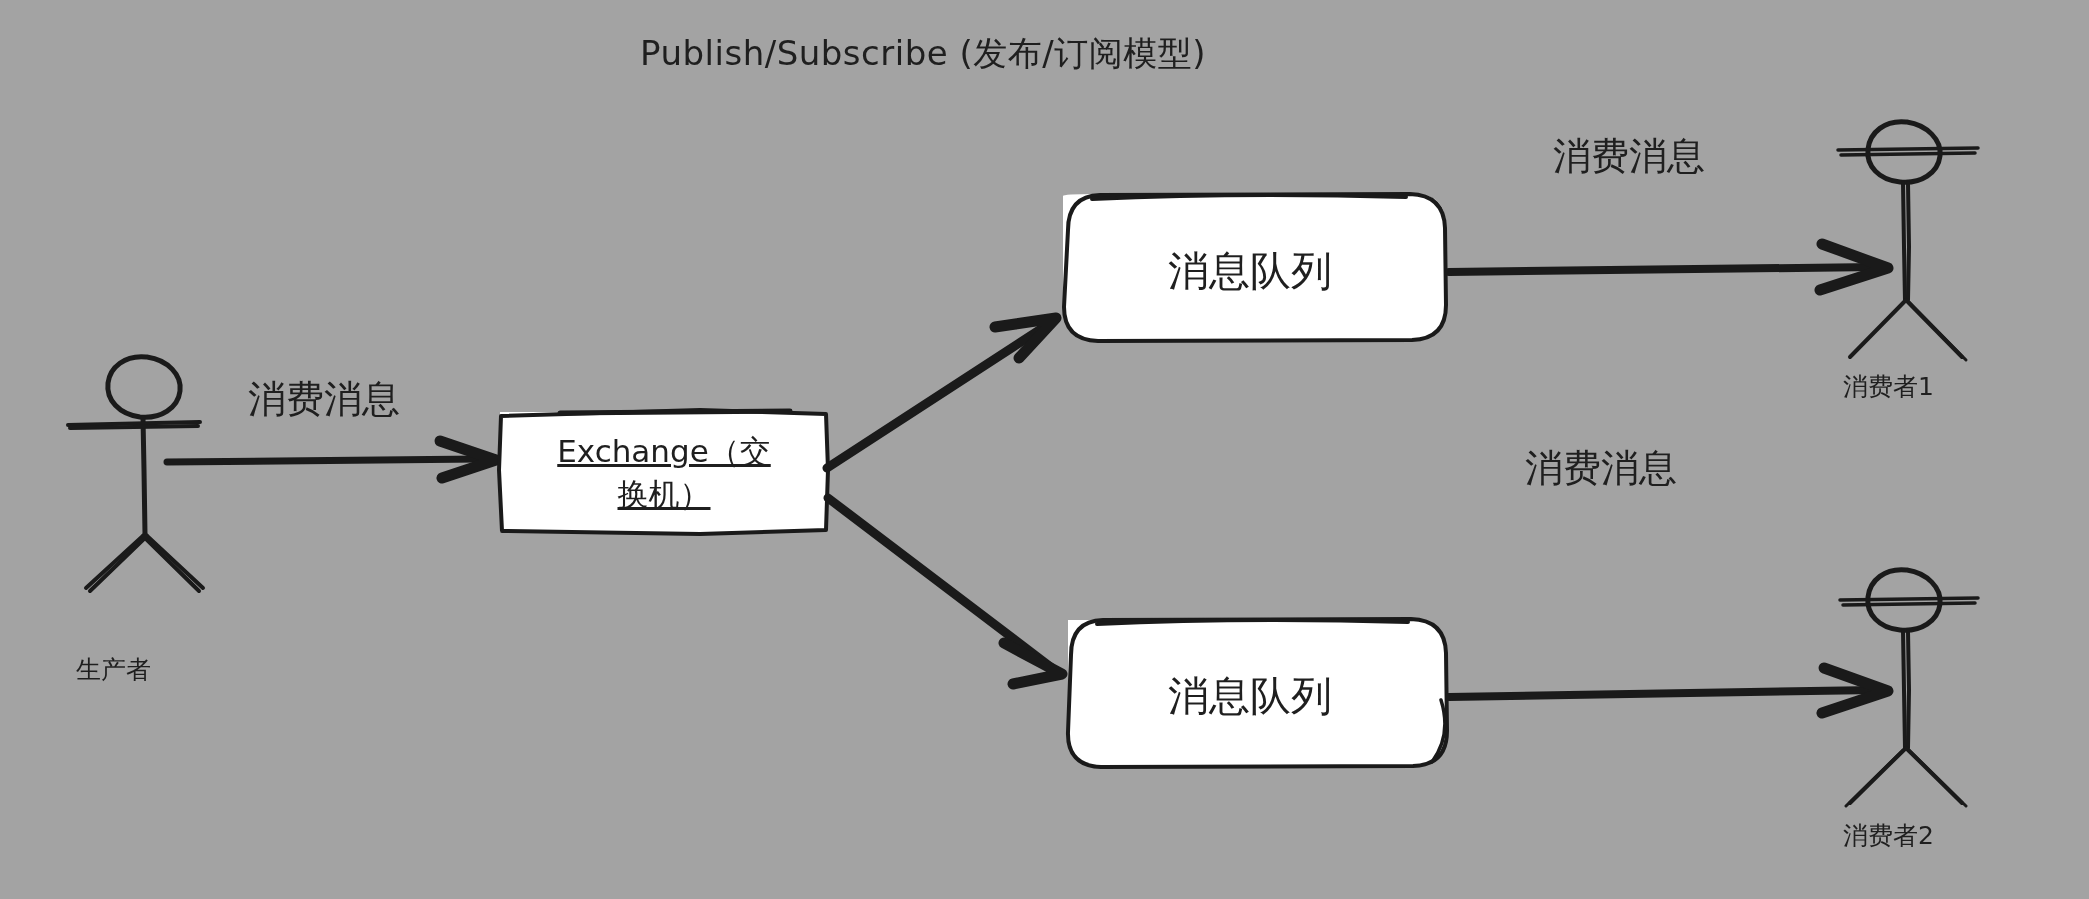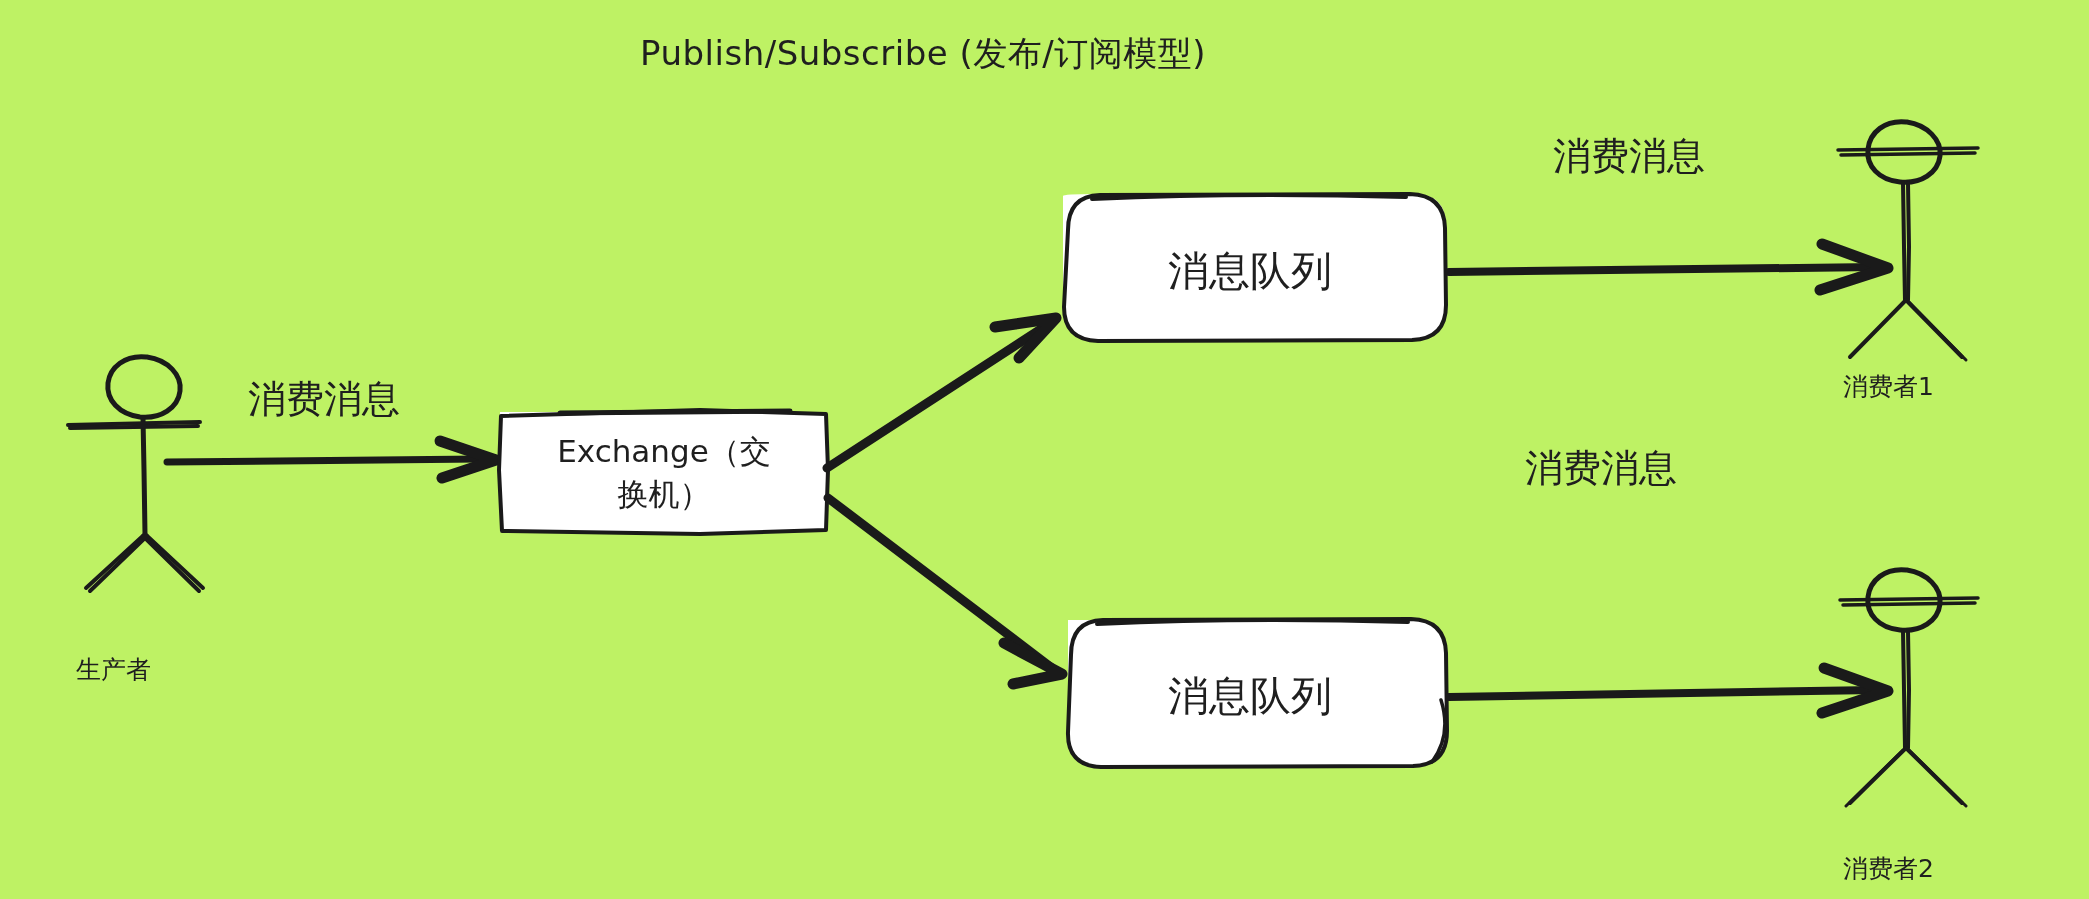--- a/index.html
+++ b/index.html
@@ -10,21 +10,21 @@
   body {
     width: 2089px;
     height: 899px;
     overflow: hidden;
     font-family: "DejaVu Sans", sans-serif;
   }
   #canvas {
     position: relative;
     width: 2089px;
     height: 899px;
-    background: #bef264;
+    background: #a3a3a3;
   }
   svg#diagram {
     position: absolute;
     top: 0;
     left: 0;
     width: 2089px;
     height: 899px;
   }
   .stroke {
     fill: none;
@@ -67,29 +67,30 @@
     font-size: 25px;
   }
   #exchange-label {
     left: 504px;
     top: 430px;
     width: 320px;
     text-align: center;
     font-size: 31px;
     line-height: 1.38;
     white-space: normal;
+    text-decoration: underline;
   }
   #queue1-label { left: 1060px; top: 245px; width: 380px; text-align: center; }
   #queue2-label { left: 1060px; top: 670px; width: 380px; text-align: center; }
   #edge-send-label { left: 248px; top: 375px; }
   #edge-consume1-label { left: 1553px; top: 132px; }
   #edge-consume2-label { left: 1525px; top: 444px; }
   #producer-label { left: 76px; top: 622px; margin-top: 32px; }
   #consumer1-label { left: 1843px; top: 371px; }
-  #consumer2-label { left: 1843px; top: 820px; margin-top: 33px; }
+  #consumer2-label { left: 1843px; top: 820px; }
 </style>
 </head>
 <body>
 
 <div id="canvas">
 
   <svg id="diagram" viewBox="0 0 2089 899">
 
     <g>
 

